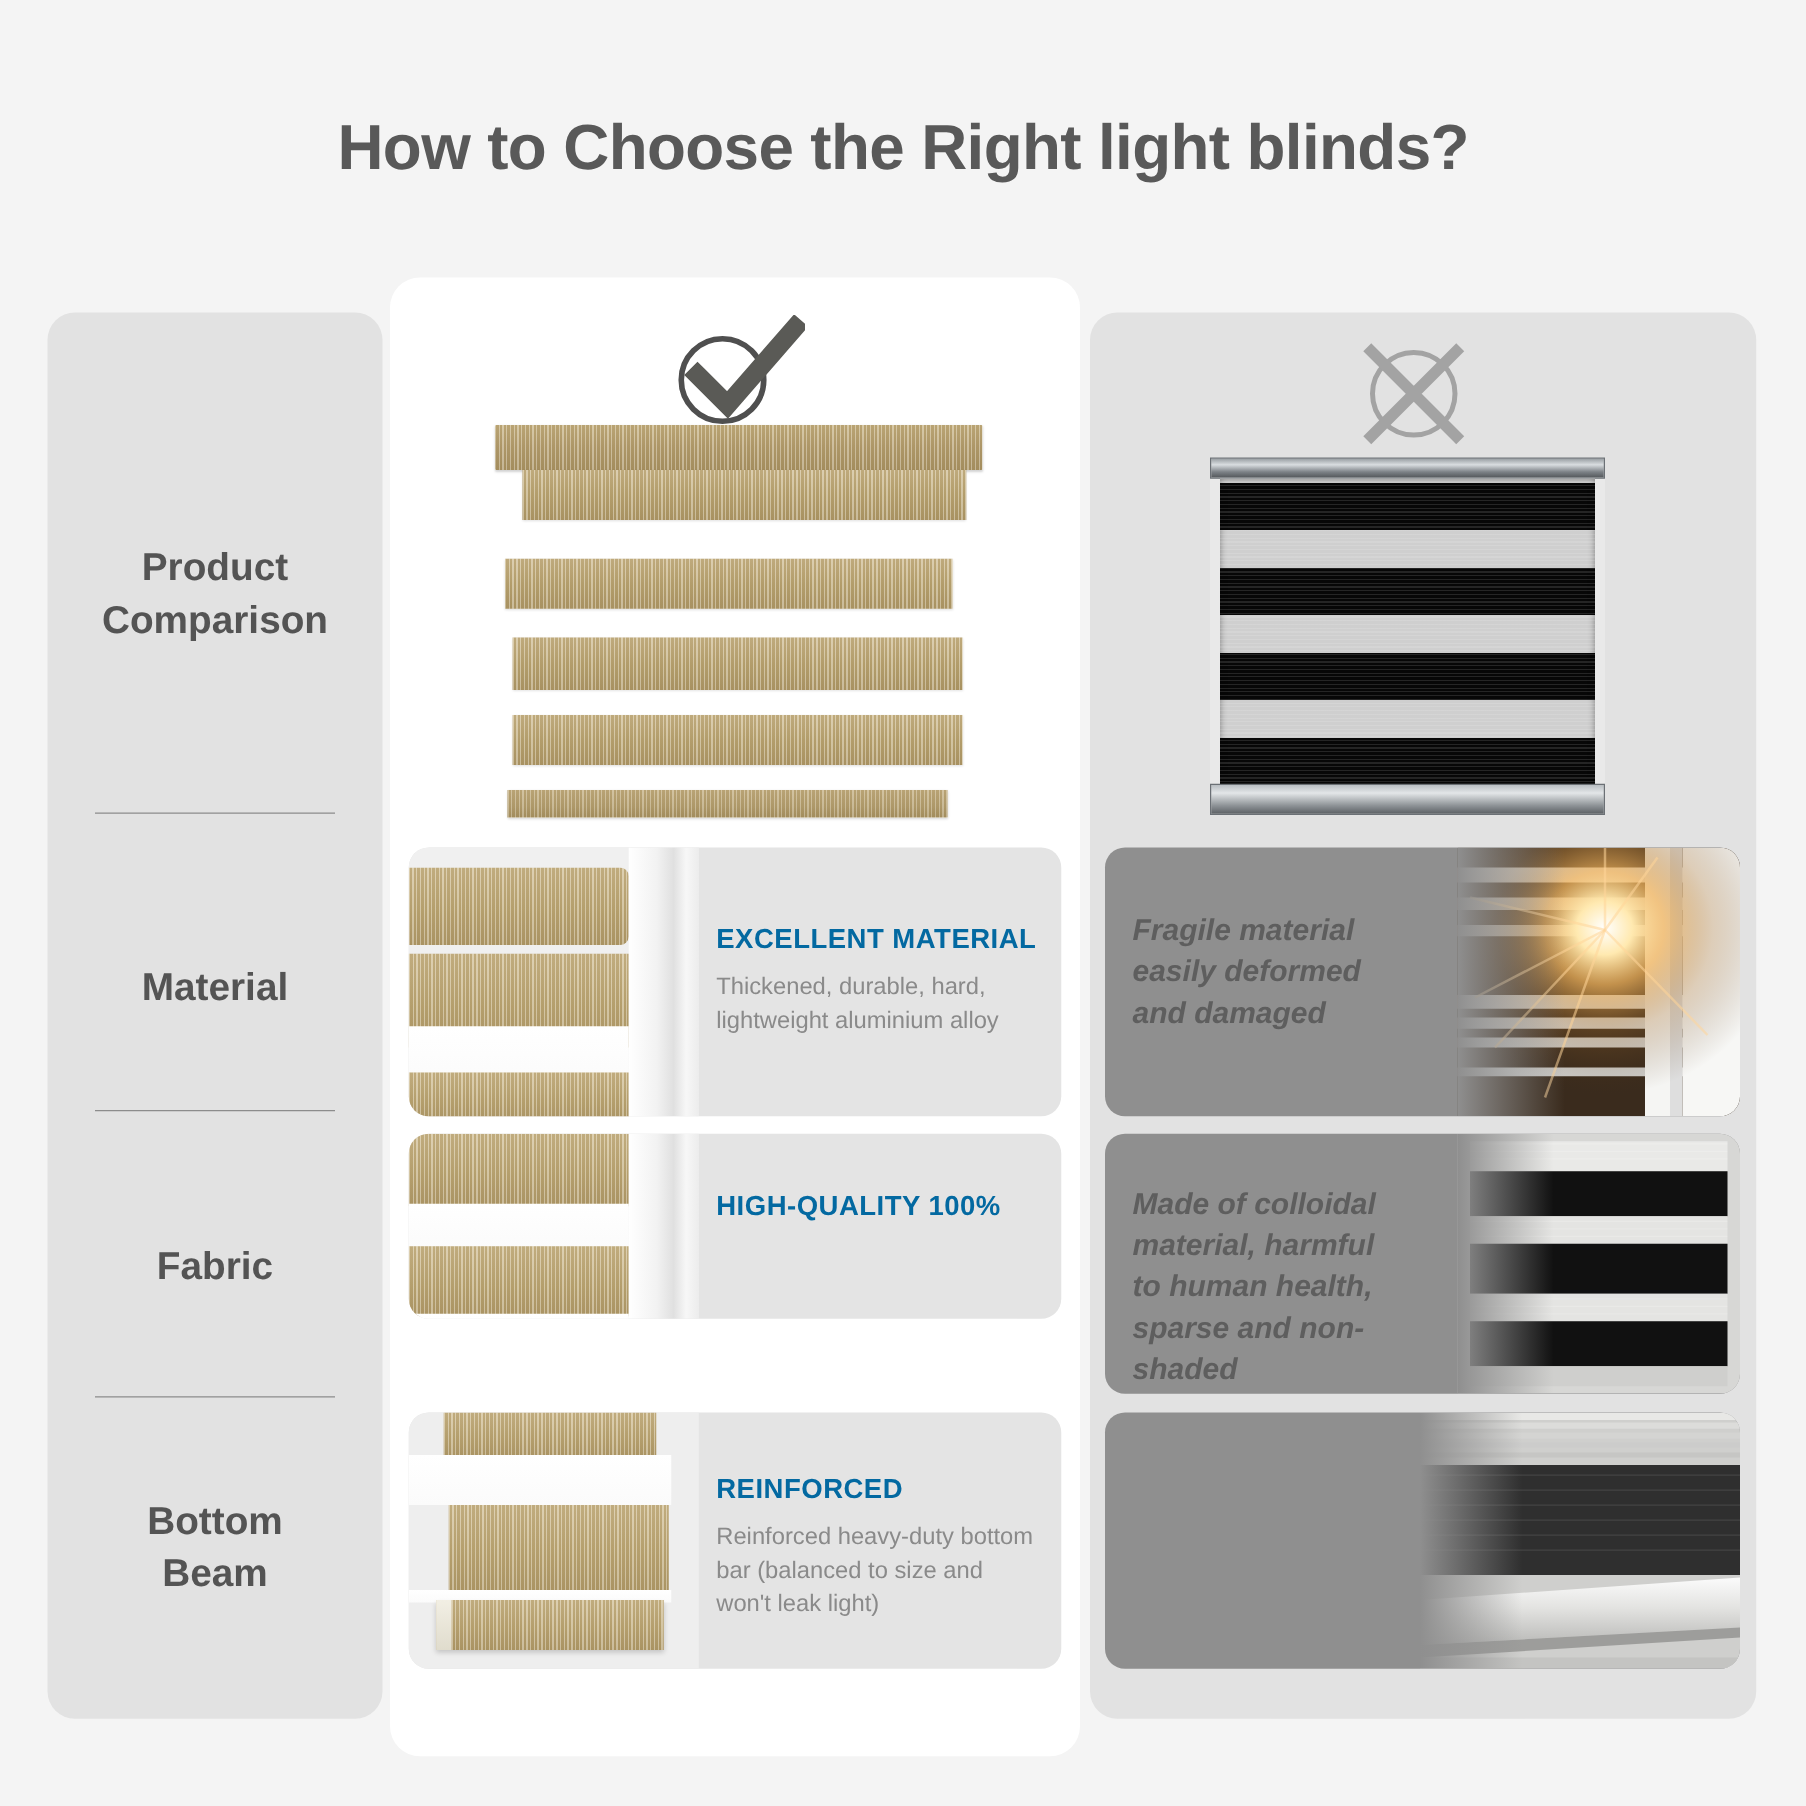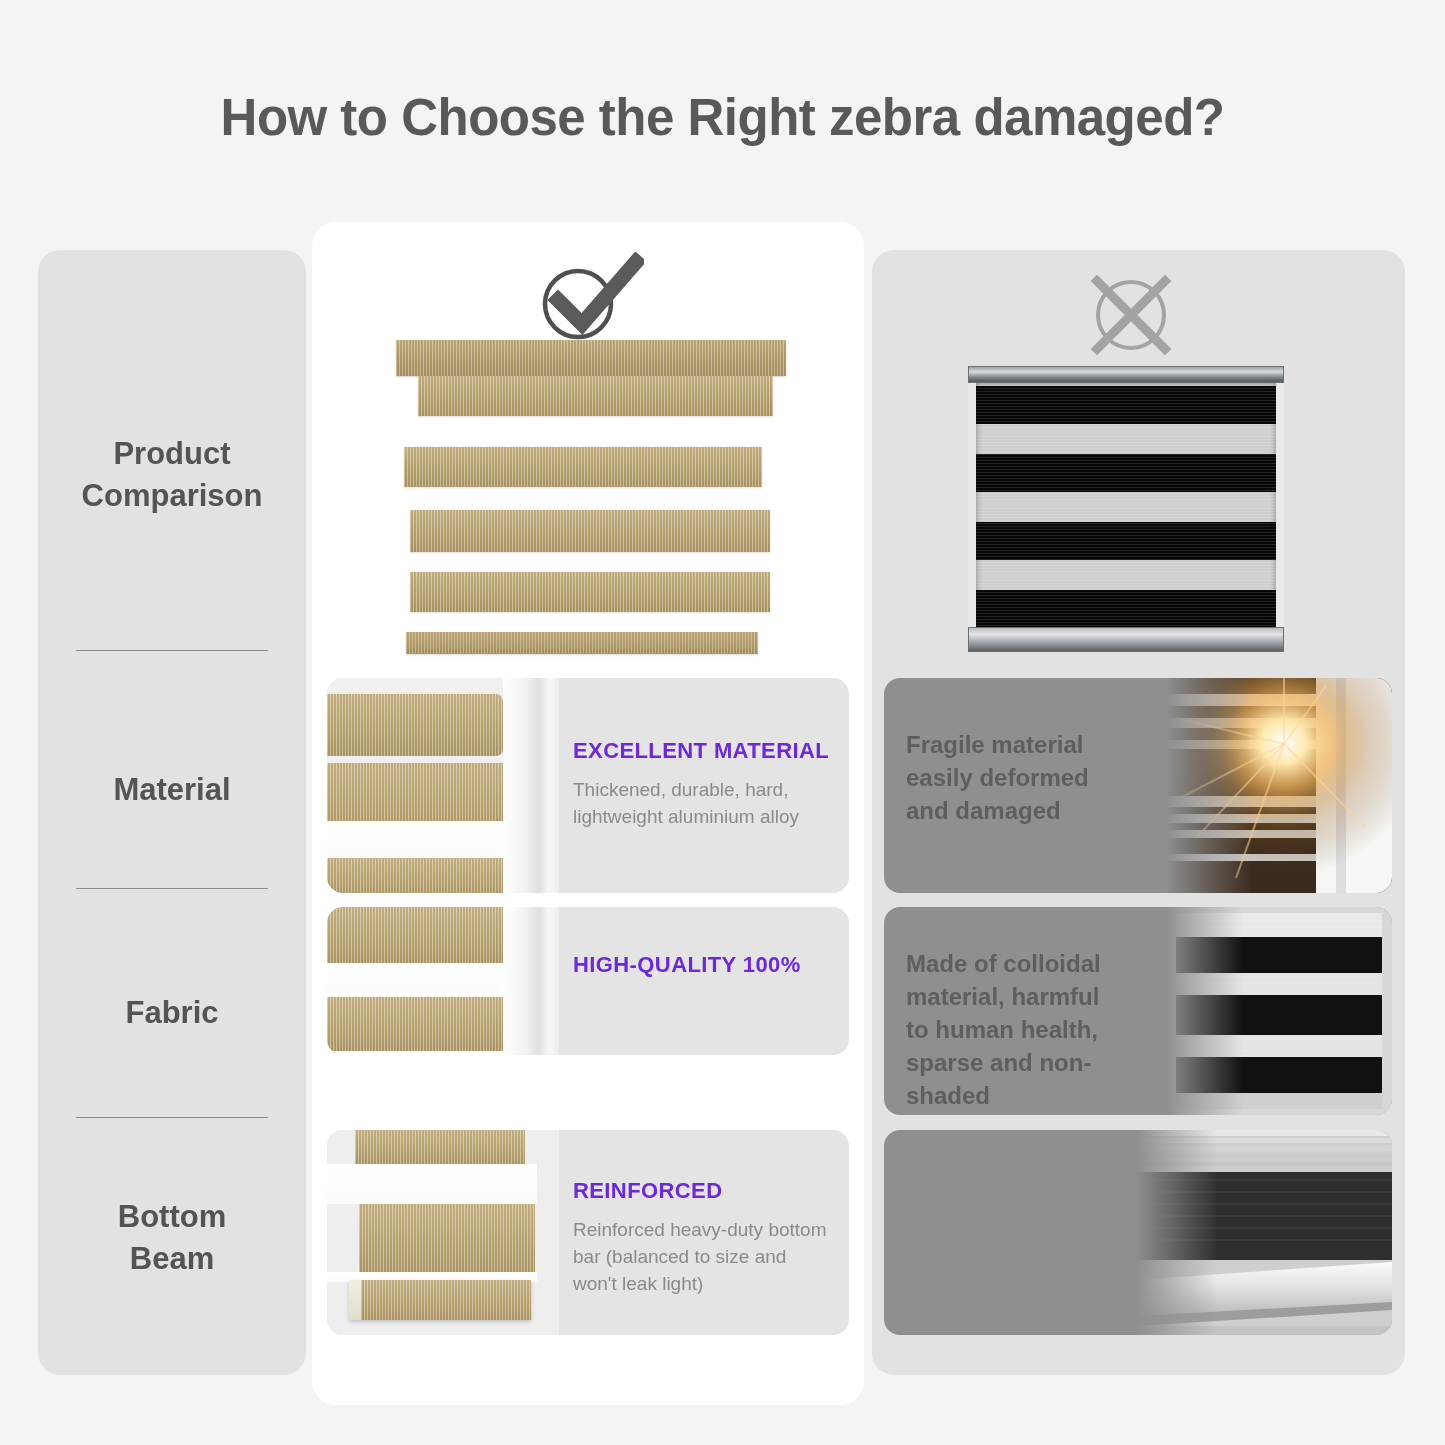--- a/index.html
+++ b/index.html
@@ -230,43 +230,44 @@
 
   
   .card-text-good {
     position: absolute;
     left: 246px;
     right: 18px;
   }
   .card-title {
     font-size: 22px;
     font-weight: bold;
-    color: #6d28d9;
+    color: #0369a1;
     letter-spacing: 0.4px;
     margin-bottom: 13px;
   }
   .card-desc {
     font-size: 19px;
     color: #8a8a8a;
     line-height: 1.42;
   }
   .card-text-bad {
     position: absolute;
     left: 22px;
     width: 215px;
     font-size: 24px;
     font-weight: bold;
     color: #5e5e5e;
     line-height: 1.38;
+    font-style: italic;
   }
 </style>
 </head>
 <body>
 
-<div id="page-title">How to Choose the Right zebra damaged?</div>
+<div id="page-title">How to Choose the Right light blinds?</div>
 
 <div id="left-panel" class="panel-gray"></div>
 <div id="right-panel" class="panel-gray"></div>
 <div id="center-panel"></div>
 
 <div id="row-label-0" class="sidebar-row">
   <span style="white-space:pre-line">Product
 Comparison</span>
 </div>
 <div id="divider-0" class="sidebar-divider"></div>

